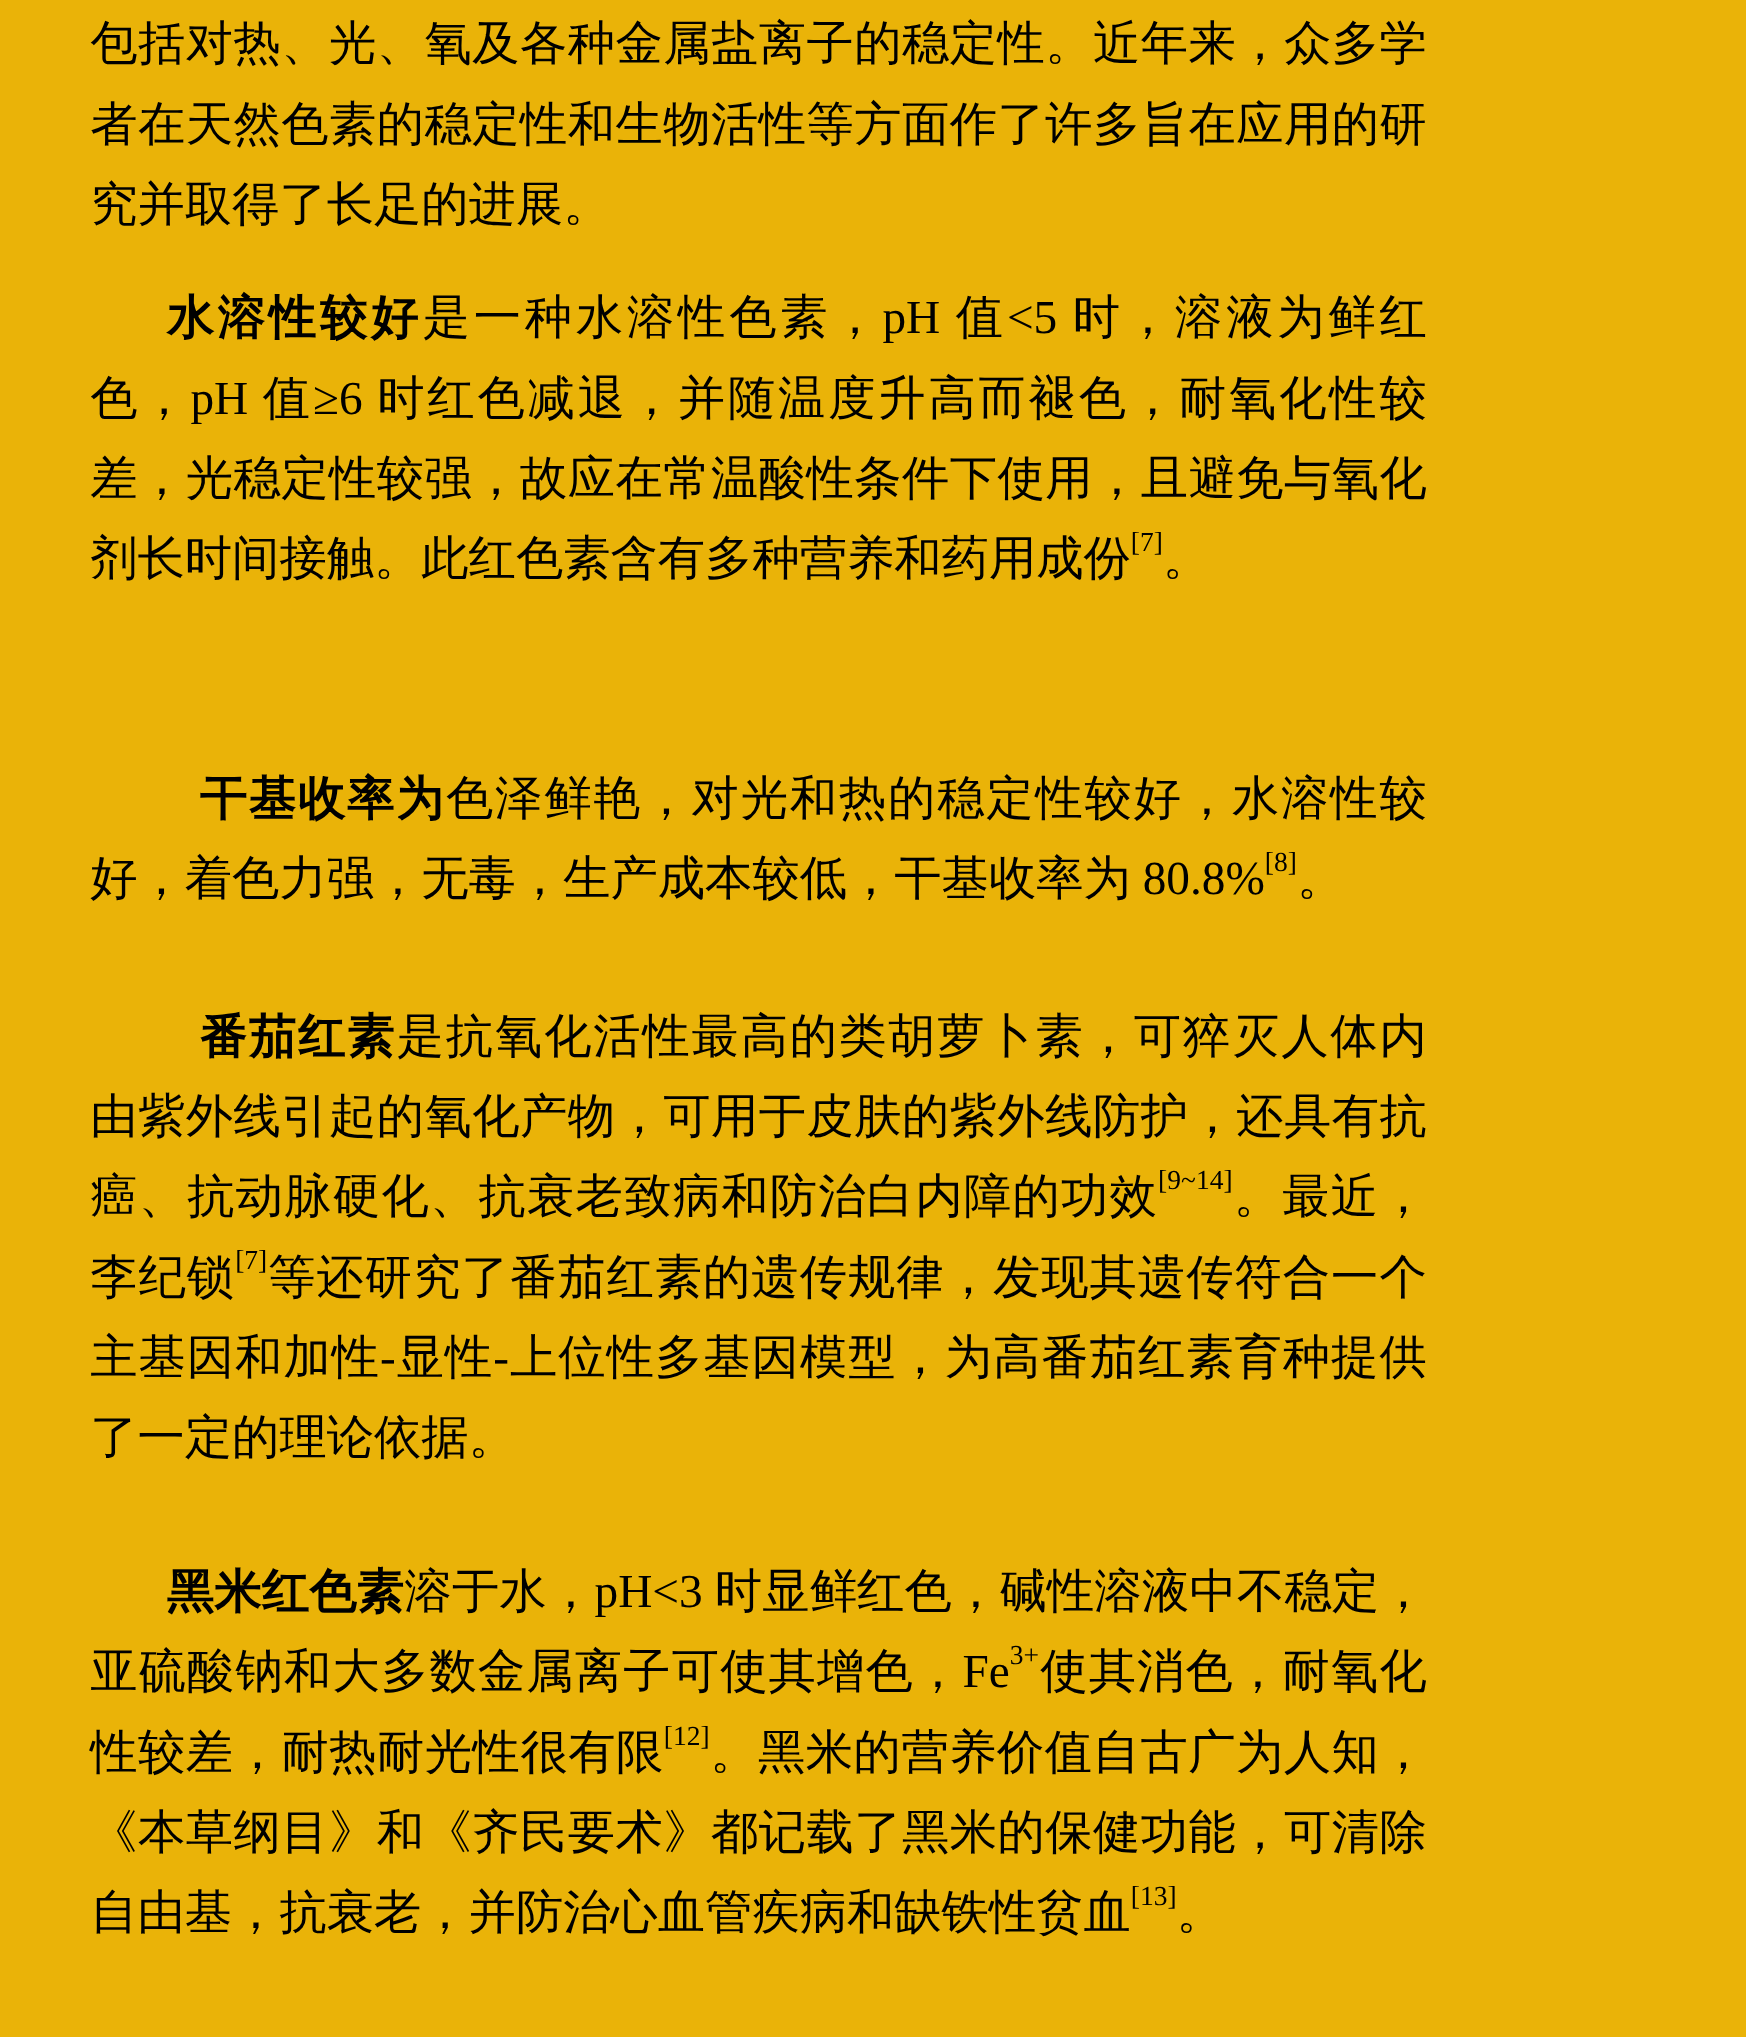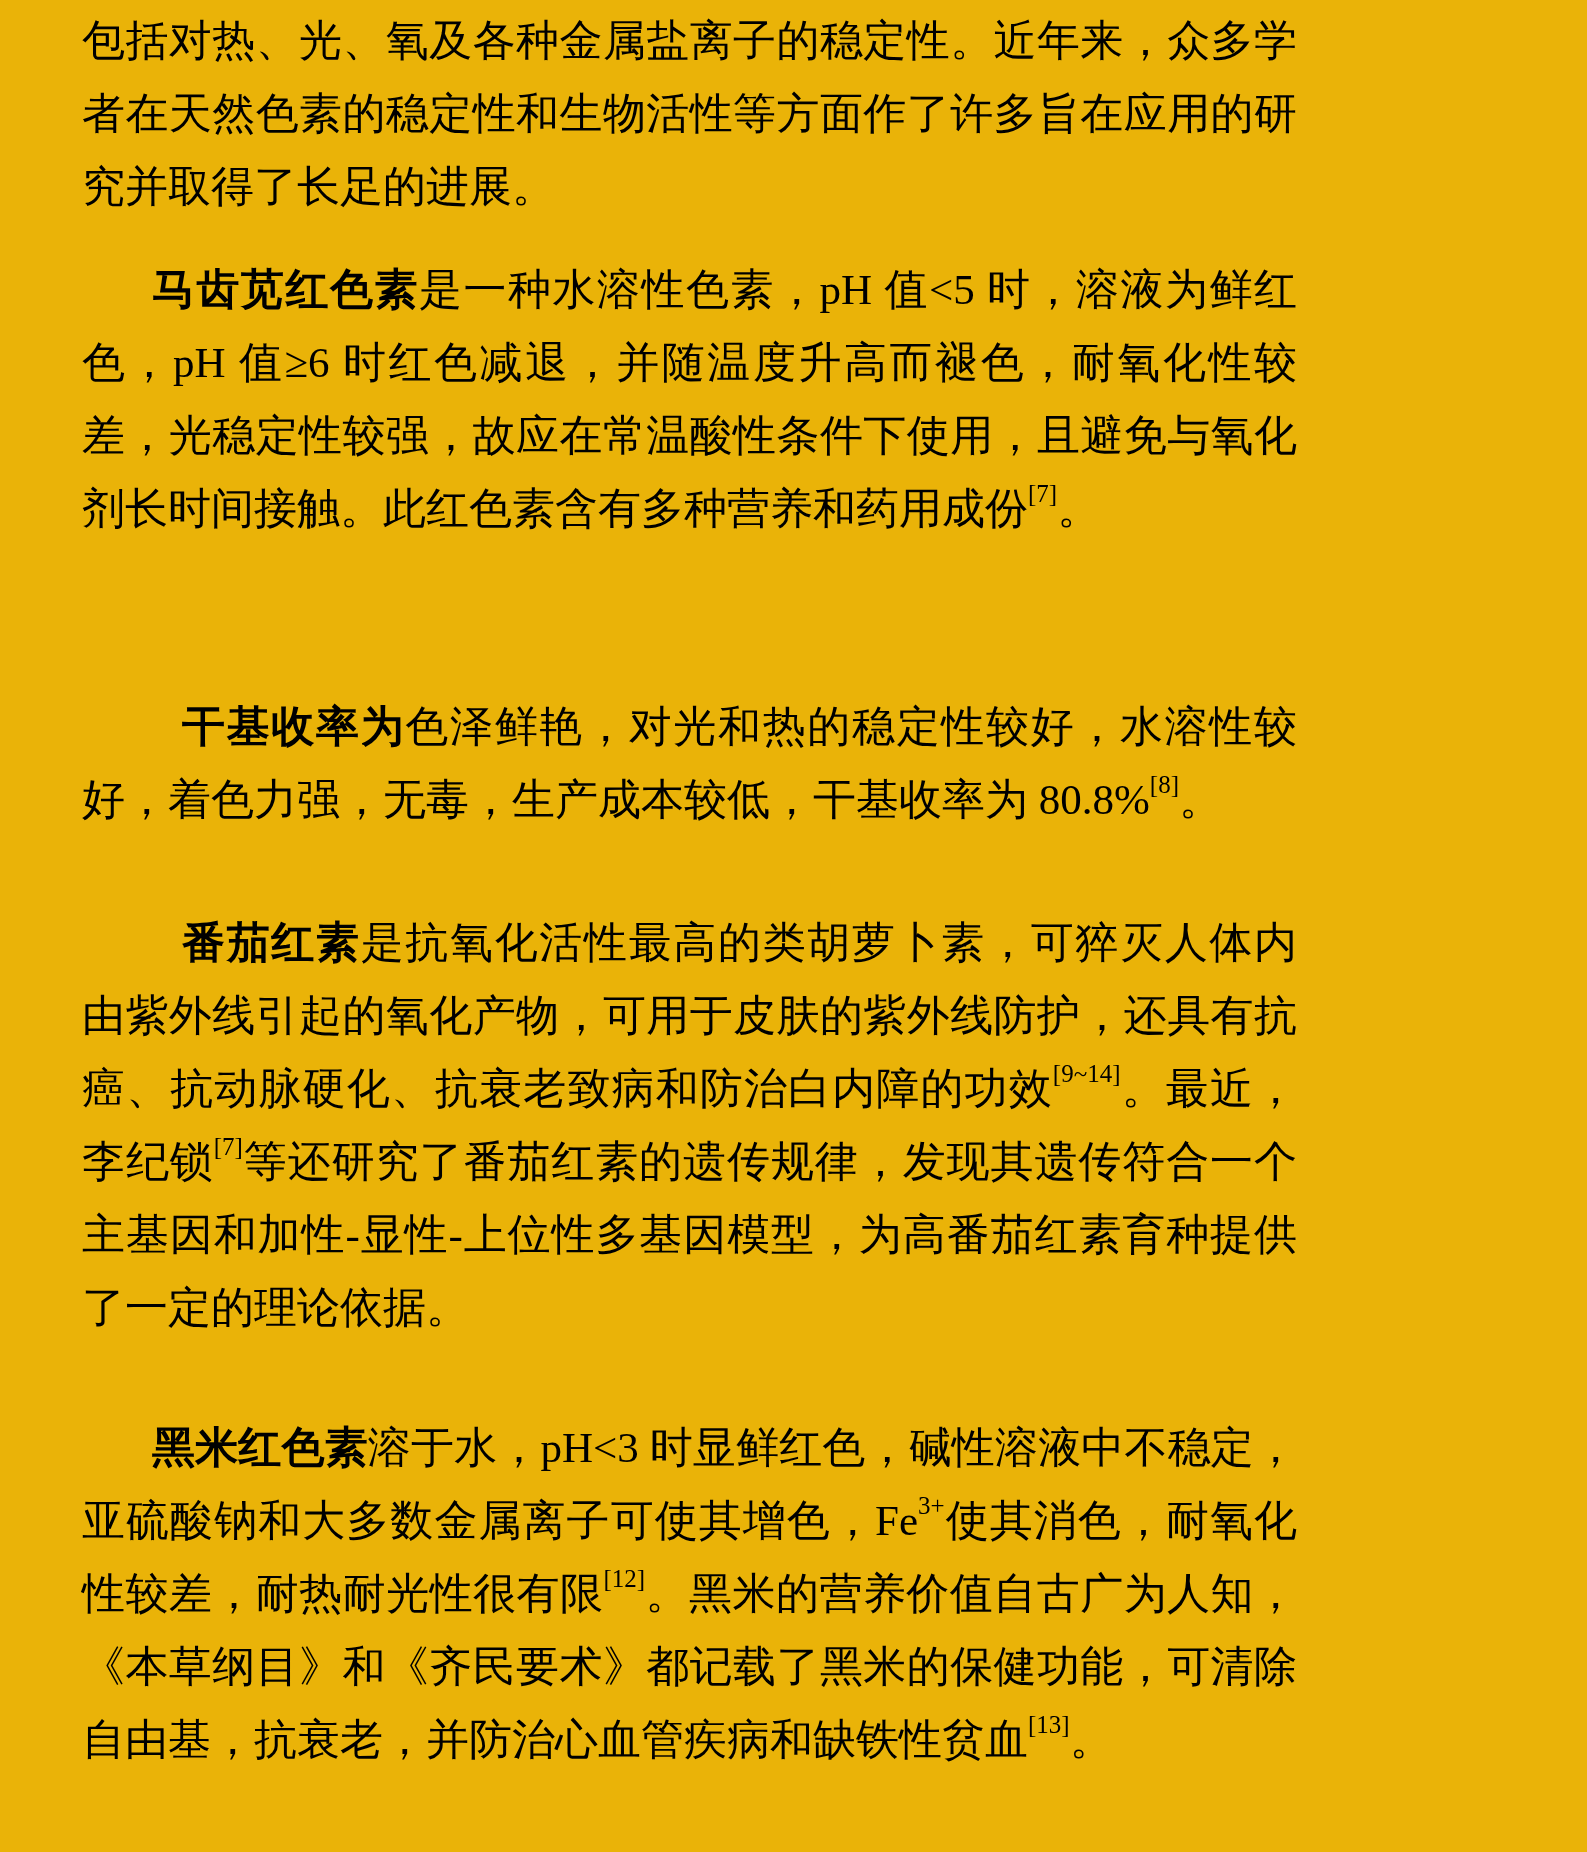--- a/index.html
+++ b/index.html
@@ -52,21 +52,21 @@
   .p-blackrice { margin-top: 67px;  text-indent: 70px;  }
 </style>
 </head>
 <body>
 
 <div class="page">
 
   <p class="para intro"><span class="run-normal">包括对热、光、氧及各种金属盐离子的稳定性。近年来，众多学者在天然色素的稳定性和生物活性等方面作了许多旨在应用的研究并取得了长足的进展。</span></p>
 
 
-  <p class="para p-purslane"><span class="run-bold">马齿苋红色素</span><span class="run-normal">是一种水溶性色素，pH 值&lt;5 时，溶液为鲜红色，pH 值≥6 时红色减退，并随温度升高而褪色，耐氧化性较差，光稳定性较强，故应在常温酸性条件下使用，且避免与氧化剂长时间接触。此红色素含有多种营养和药用成份</span><sup class="run-sup">[7]</sup><span class="run-normal">。</span></p>
+  <p class="para p-purslane"><span class="run-bold">水溶性较好</span><span class="run-normal">是一种水溶性色素，pH 值&lt;5 时，溶液为鲜红色，pH 值≥6 时红色减退，并随温度升高而褪色，耐氧化性较差，光稳定性较强，故应在常温酸性条件下使用，且避免与氧化剂长时间接触。此红色素含有多种营养和药用成份</span><sup class="run-sup">[7]</sup><span class="run-normal">。</span></p>
 
   <p class="para p-hawthorn"><span class="run-bold">干基收率为</span><span class="run-normal">色泽鲜艳，对光和热的稳定性较好，水溶性较好，着色力强，无毒，生产成本较低，干基收率为 80.8%</span><sup class="run-sup">[8]</sup><span class="run-normal">。</span></p>
 
   <p class="para p-lycopene"><span class="run-bold">番茄红素</span><span class="run-normal">是抗氧化活性最高的类胡萝卜素，可猝灭人体内由紫外线引起的氧化产物，可用于皮肤的紫外线防护，还具有抗癌、抗动脉硬化、抗衰老致病和防治白内障的功效</span><sup class="run-sup">[9~14]</sup><span class="run-normal">。最近，李纪锁</span><sup class="run-sup">[7]</sup><span class="run-normal">等还研究了番茄红素的遗传规律，发现其遗传符合一个主基因和加性-显性-上位性多基因模型，为高番茄红素育种提供了一定的理论依据。</span></p>
 
   <p class="para p-blackrice"><span class="run-bold">黑米红色素</span><span class="run-normal">溶于水，pH&lt;3 时显鲜红色，碱性溶液中不稳定，亚硫酸钠和大多数金属离子可使其增色，Fe</span><sup class="run-sup">3+</sup><span class="run-normal">使其消色，耐氧化性较差，耐热耐光性很有限</span><sup class="run-sup">[12]</sup><span class="run-normal">。黑米的营养价值自古广为人知，《本草纲目》和《齐民要术》都记载了黑米的保健功能，可清除自由基，抗衰老，并防治心血管疾病和缺铁性贫血</span><sup class="run-sup">[13]</sup><span class="run-normal">。</span></p>
 
 </div>
 
 </body></html>

